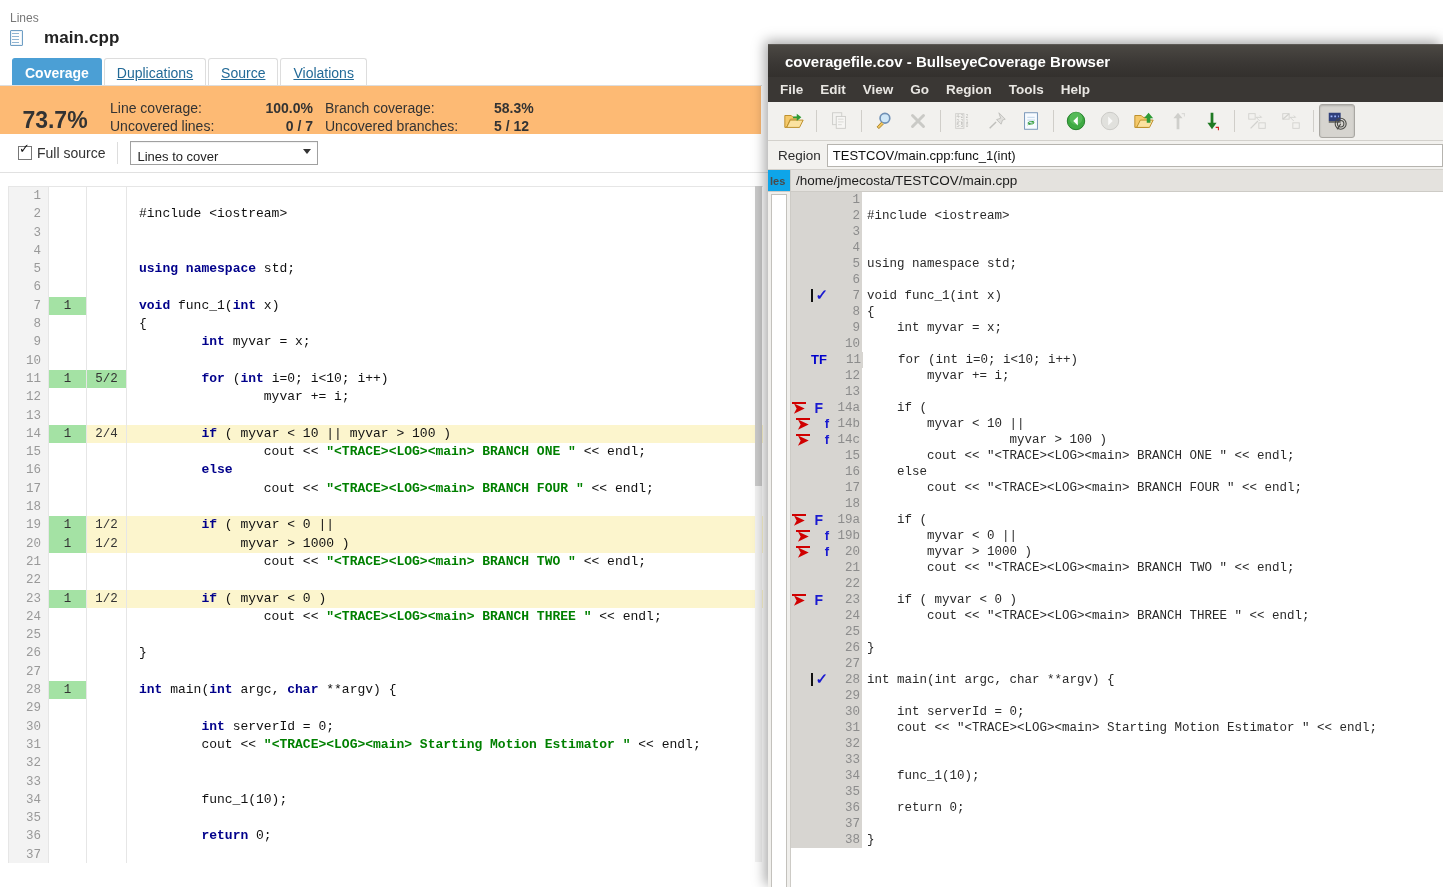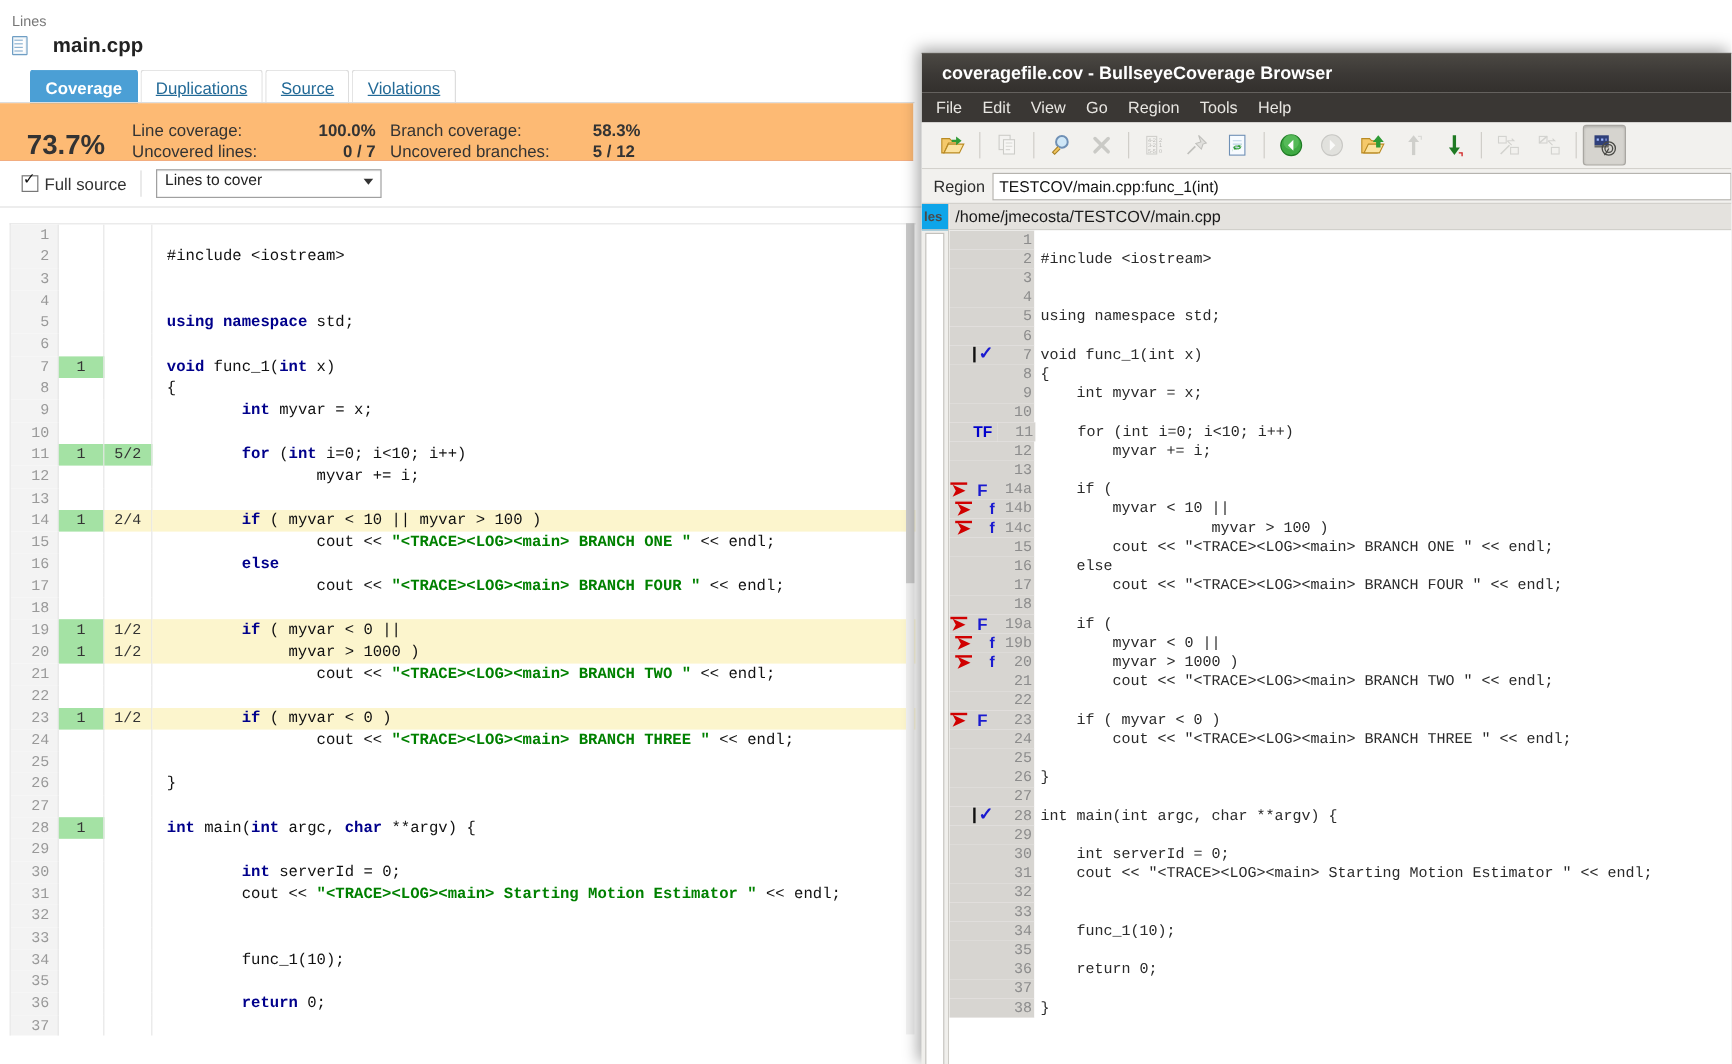--- a/index.html
+++ b/index.html
@@ -33,21 +33,21 @@
   }
   .file-icon::after {
     content: ""; position: absolute; left: 2px; top: 3px; width: 7px; height: 1px;
     background: #8fb4d2;
     box-shadow: 0 3px 0 #8fb4d2, 0 6px 0 #8fb4d2, 0 9px 0 #8fb4d2;
   }
   .sq-filename { font-size: 17px; font-weight: bold; color: #222; letter-spacing: .1px; }
 
   
   .sq-tabs {
-    position: absolute; left: 25px; top: 58px;
+    position: absolute; left: 12px; top: 58px;
     display: flex; align-items: flex-end; gap: 2px;
   }
   .sq-tab {
     font-size: 14px; padding: 6px 12px 6px 12px;
     border: 1px solid #ddd; border-bottom: none;
     border-radius: 3px 3px 0 0; background: #fff;
     color: #236a97; text-decoration: underline; cursor: pointer;
     line-height: 16px;
   }
   .sq-tab.active {
@@ -84,21 +84,21 @@
     width: 12px; height: 12px; border: 1px solid #777; background: #fff;
     position: relative; display: inline-block;
   }
   .chk-box::after {
     content: "✓"; position: absolute; left: 0px; top: -4px;
     font-size: 13px; color: #111; line-height: 12px;
   }
   .vdiv { width: 1px; height: 22px; background: #ddd; }
   .sq-select {
     width: 174px; height: 22px; border: 1px solid #a0a0a0; background: #fff;
-    font-size: 13px; color: #222; display: flex; align-items: flex-start;
+    font-size: 13px; color: #222; display: flex; align-items: flex-end;
     padding: 0 6px; position: relative; box-shadow: inset 0 1px 1px rgba(0,0,0,.06);
   }
   .sq-select .caret {
     position: absolute; right: 6px; top: 7px;
     width: 0; height: 0; border-left: 4px solid transparent; border-right: 4px solid transparent;
     border-top: 5px solid #333;
   }
 
   
   .sq-source {
@@ -147,21 +147,21 @@
   }
   .bw-title {
     height: 32px; background: linear-gradient(to bottom, #4b4843 0%, #3b3835 55%, #33302d 100%);
     color: #fff; font-size: 15px; font-weight: bold;
     display: flex; align-items: center; padding-left: 17px;
   }
   .bw-menu {
     height: 25px; background: #3a3734; color: #e8e6e2; font-size: 13.5px;
     display: flex; align-items: center; padding-left: 12px; gap: 17px;
   }
-  .bw-menu span { cursor: default; }
+  .bw-menu span { cursor: default; font-weight: bold; }
   .bw-toolbar {
     height: 38px; background: #f2f1ee; border-bottom: 1px solid #d3d1cc;
     display: flex; align-items: center; padding-left: 9px; gap: 0px;
   }
   .tbtn {
     width: 34px; height: 32px; display: flex; align-items: center; justify-content: center;
     position: relative;
   }
   .tbtn.pressed {
     background: #d6d4cf; border: 1px solid #a9a7a2; border-radius: 3px;

